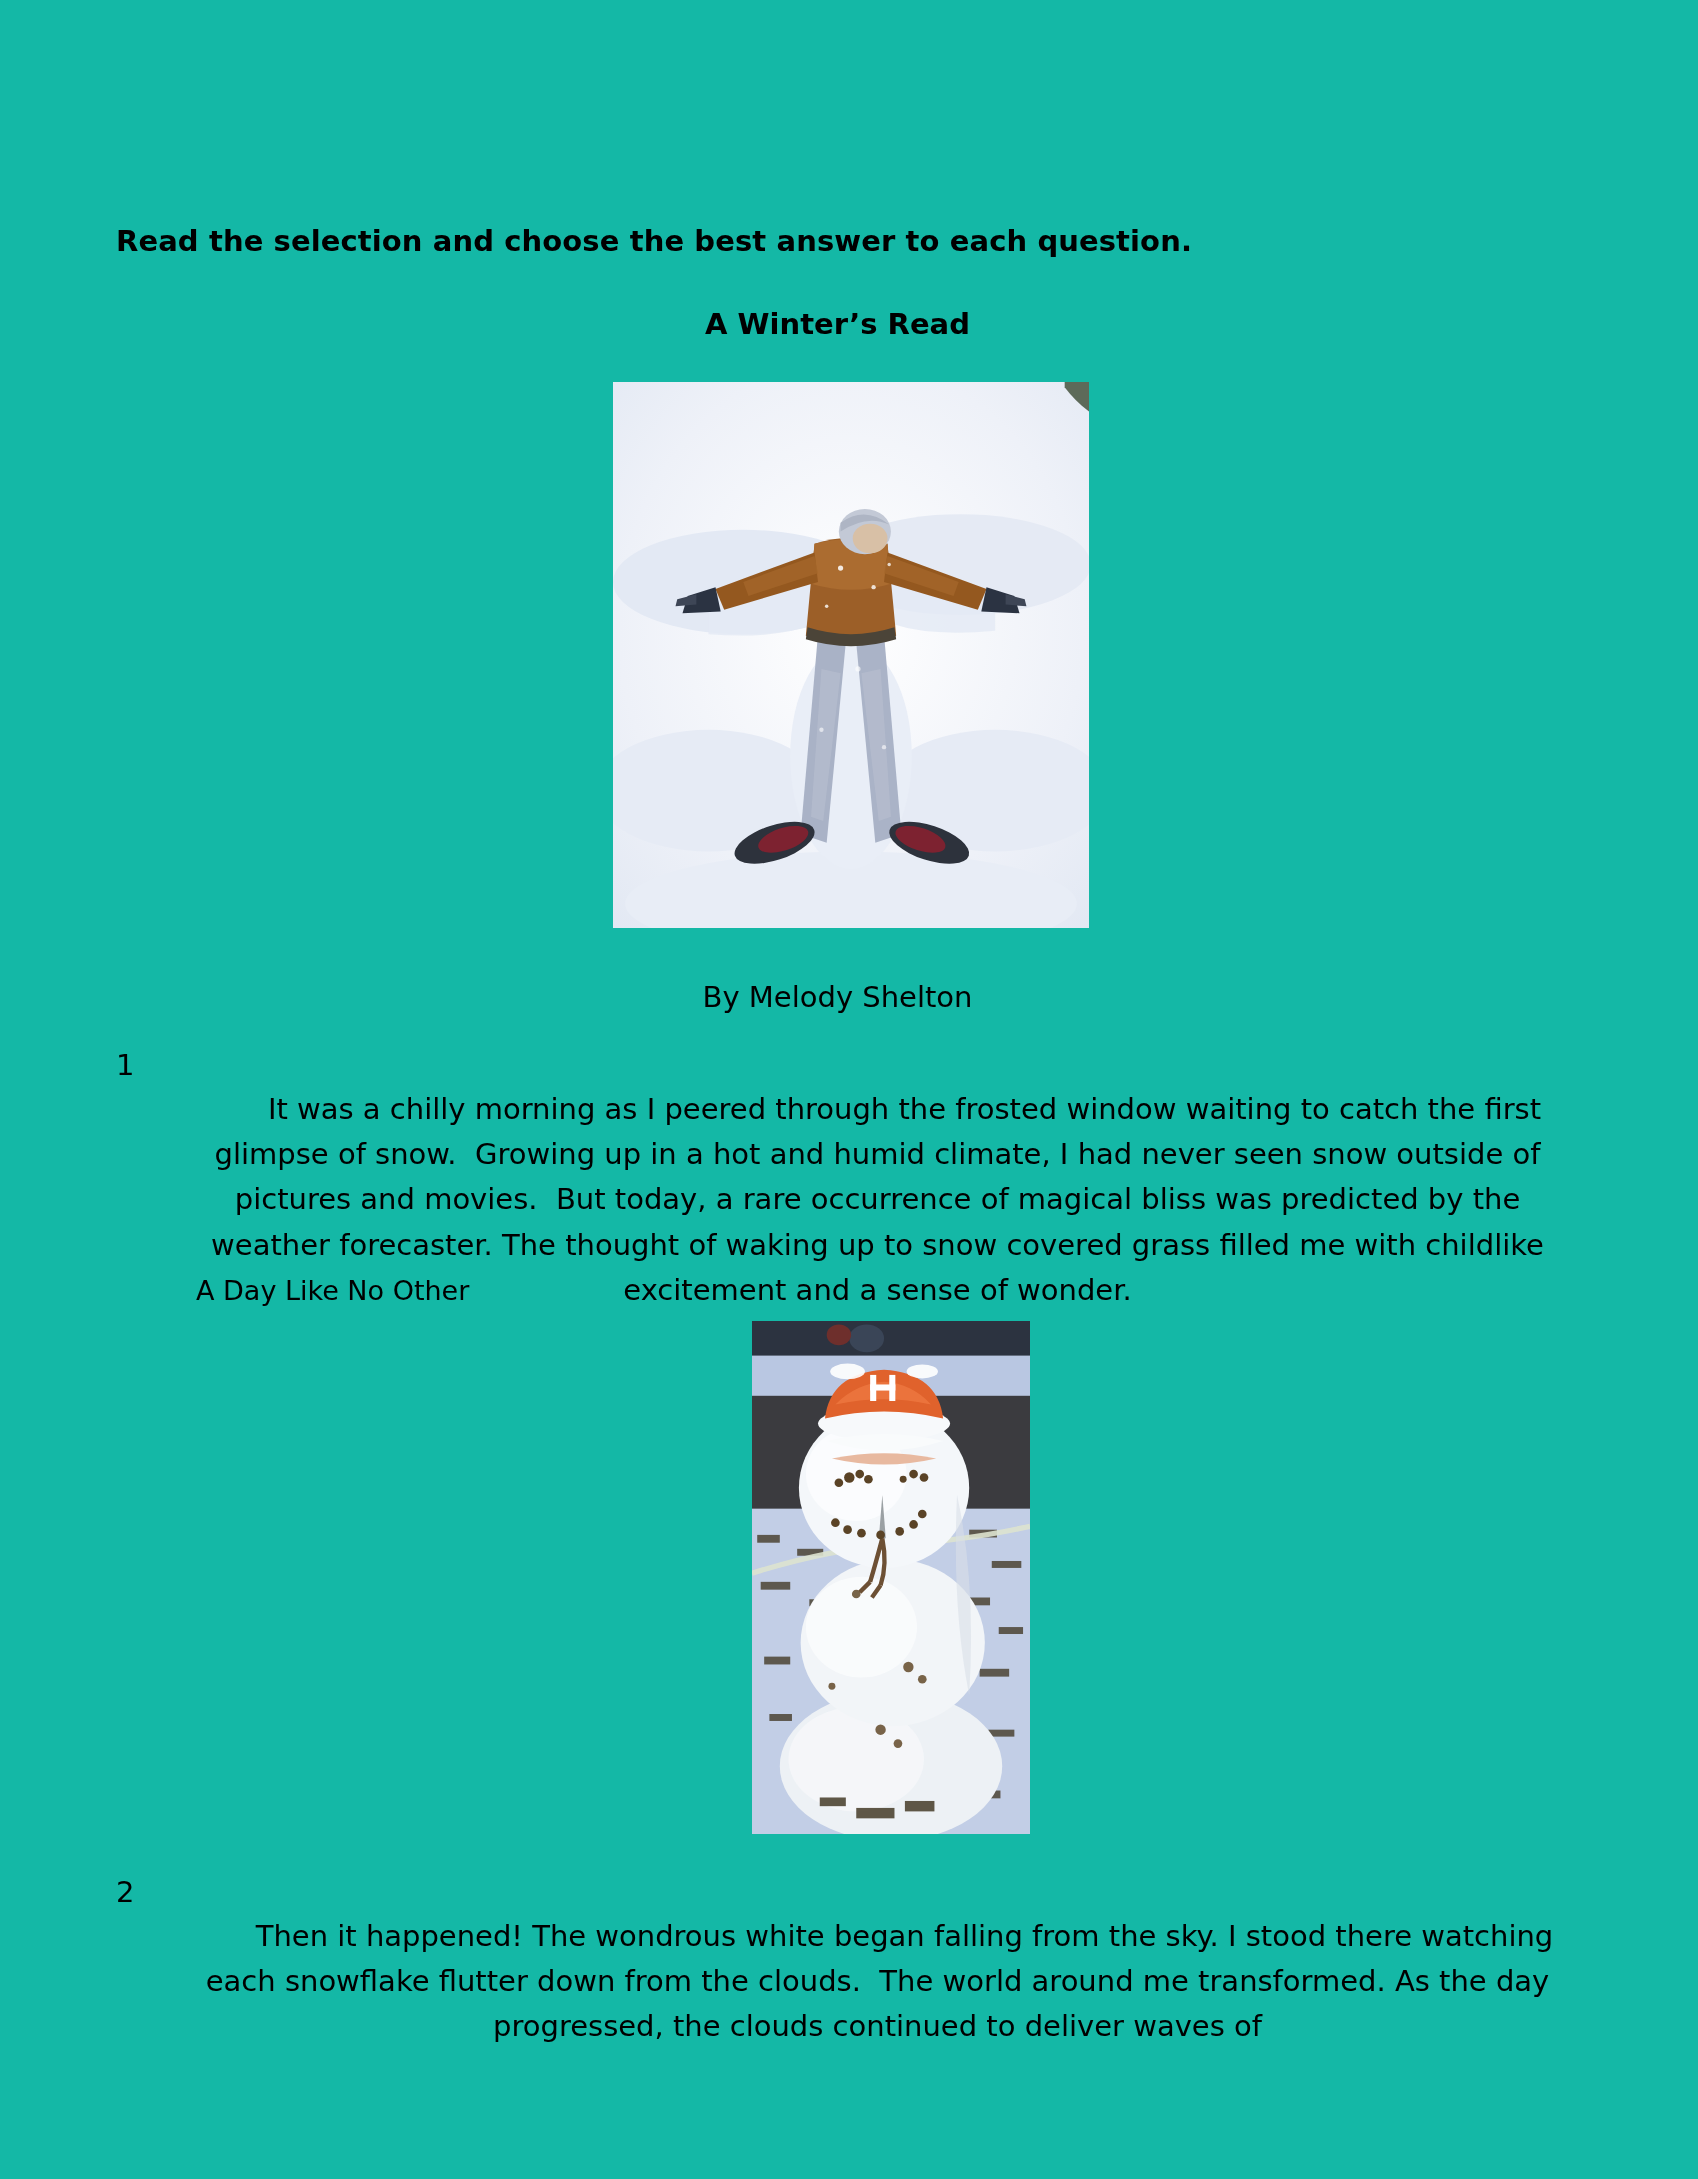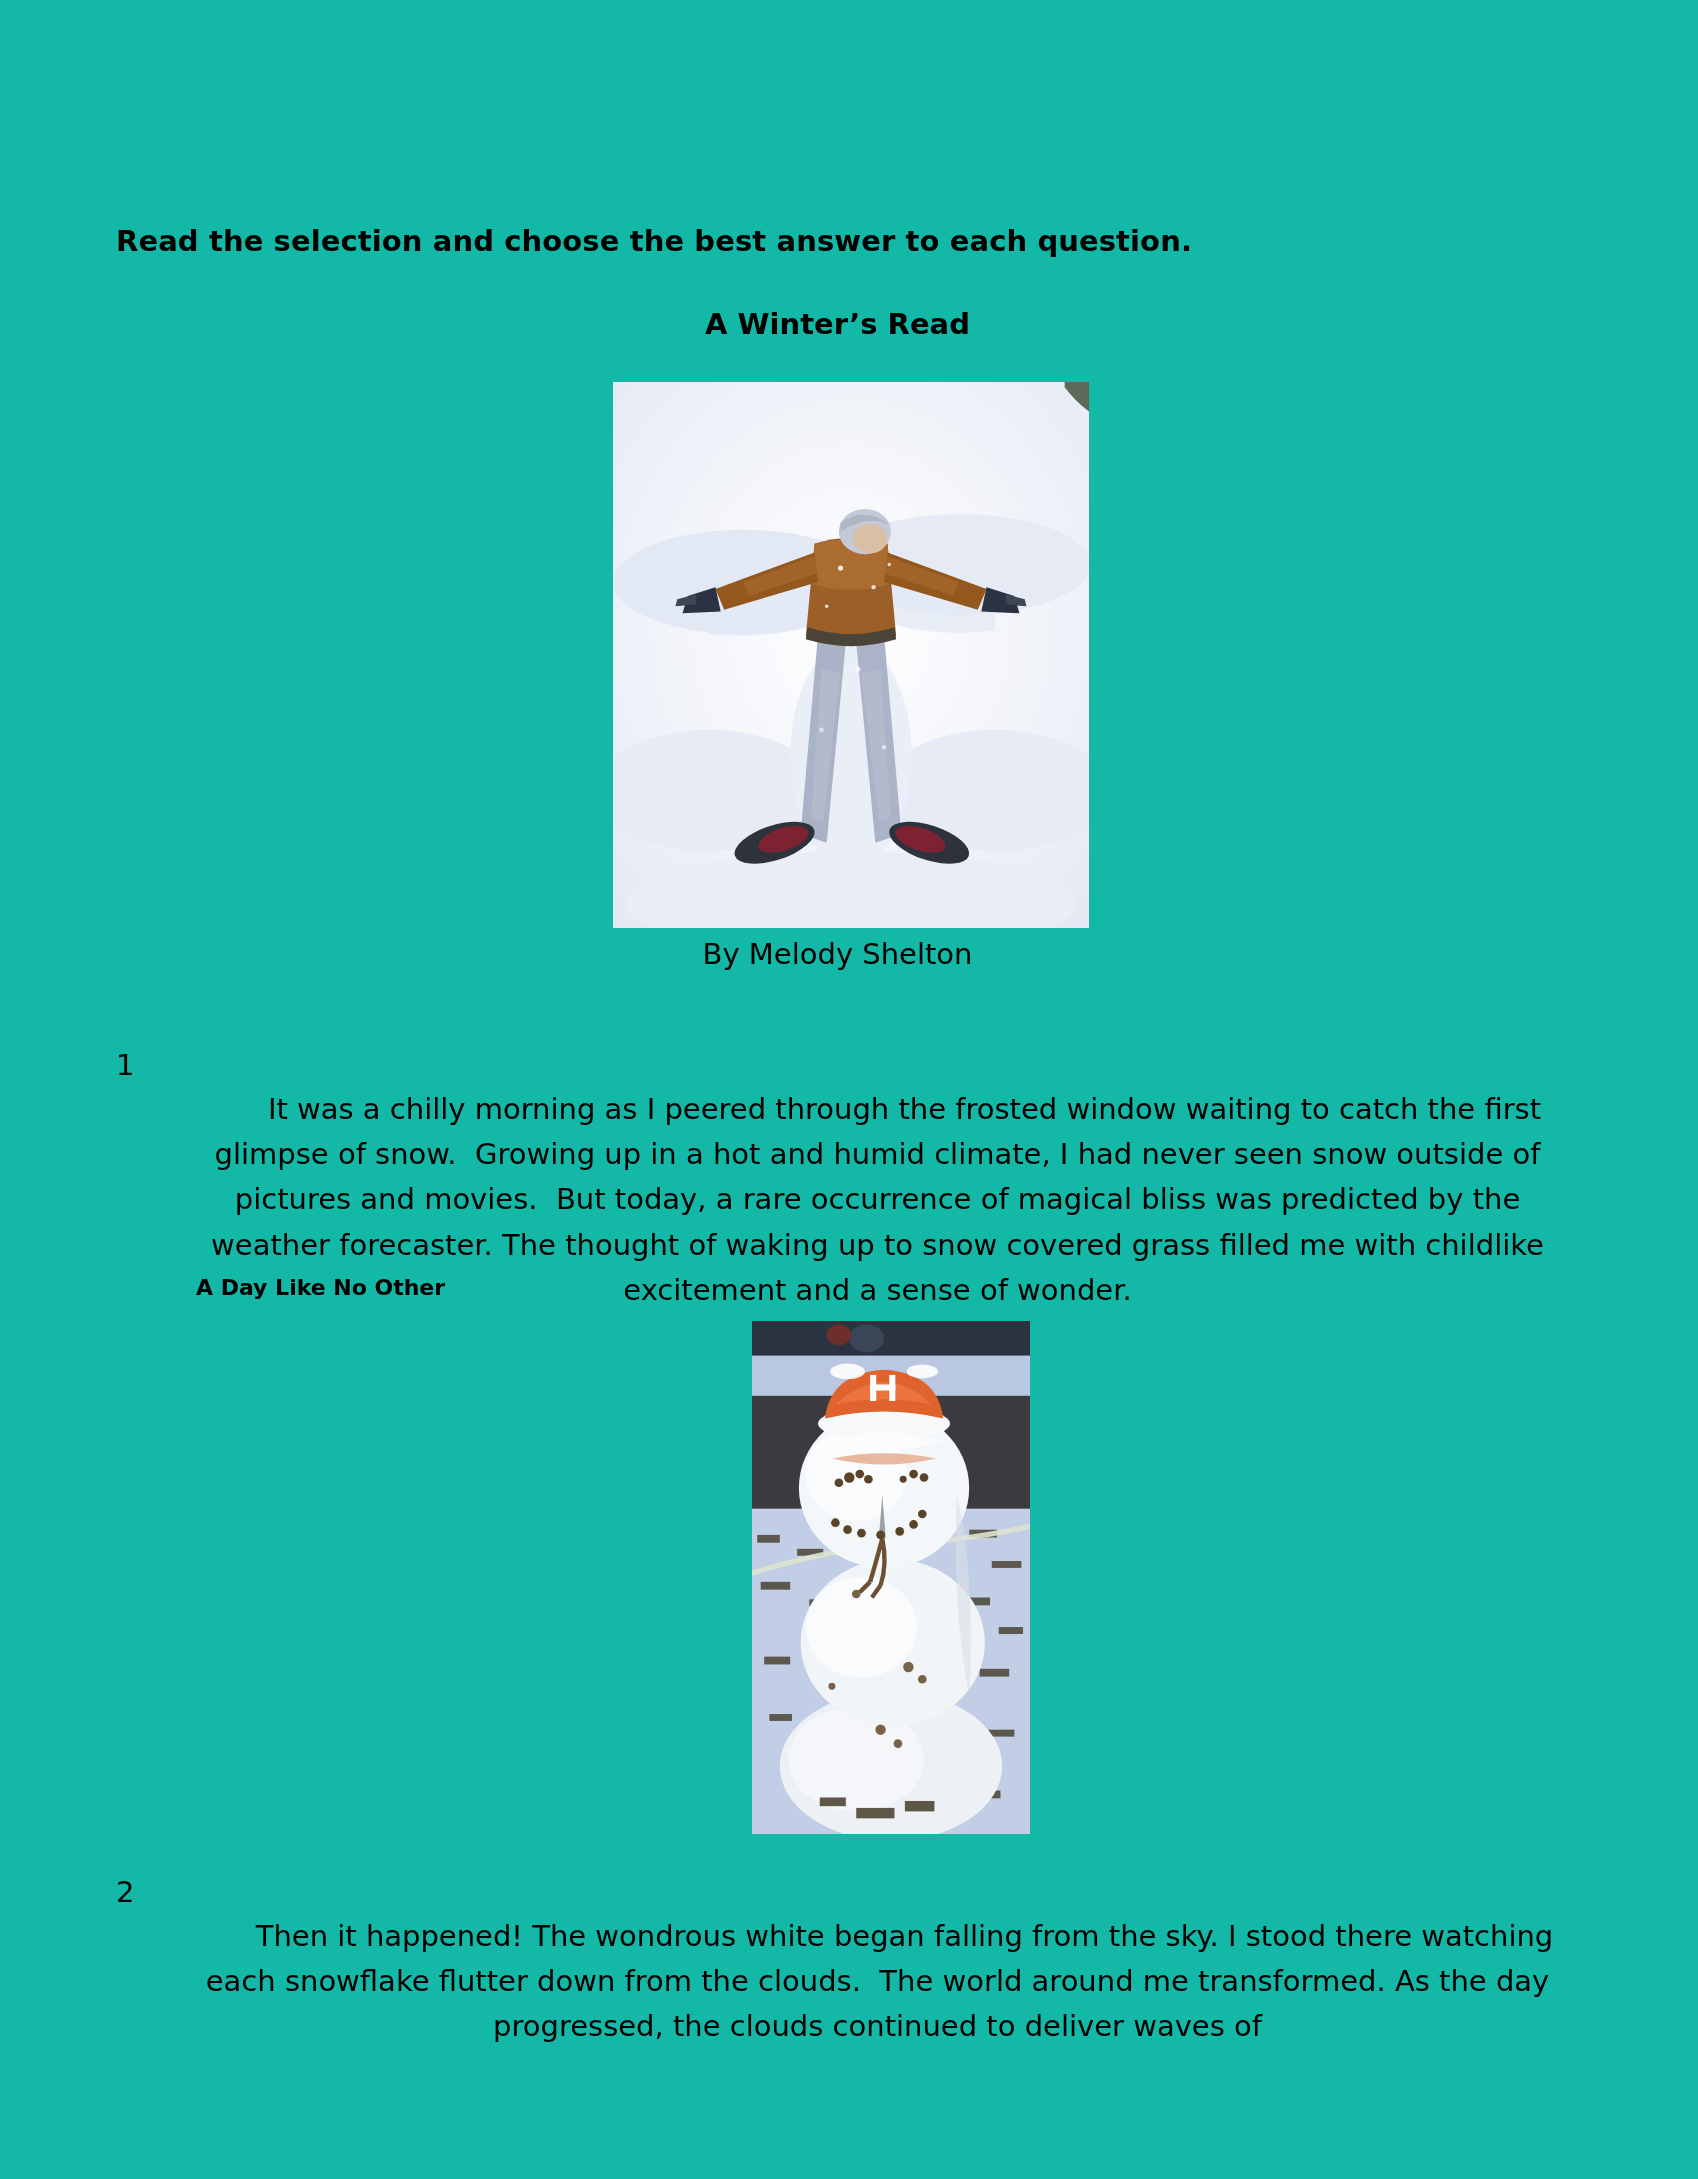--- a/index.html
+++ b/index.html
@@ -43,21 +43,21 @@
     width: 1443px;
     text-align: center;
     font-size: 29px;
     font-weight: bold;
     line-height: 1.25;
   }
 
   .byline {
     position: absolute;
     left: 116px;
-    top: 936px;
+    top: 979px;
     width: 1443px;
     text-align: center;
     font-size: 29px;
     font-weight: normal;
     line-height: 1.25;
   }
 
   .para {
     position: absolute;
     font-size: 29px;
@@ -81,22 +81,22 @@
     margin-top: 44px;
   }
 
   #para1 { left: 116px; top: 1043px; width: 1443px; }
   #para2 { left: 116px; top: 1870px; width: 1443px; }
 
   .subhead {
     position: absolute;
     left: 196px;
     top: 1274px;
-    font-size: 22px;
-    font-weight: bold;
+    font-size: 27px;
+    font-weight: normal;
     line-height: 1.25;
   }
 
   
   .figure {
     position: absolute;
     overflow: hidden;
   }
 
   #fig-snow-angel {

